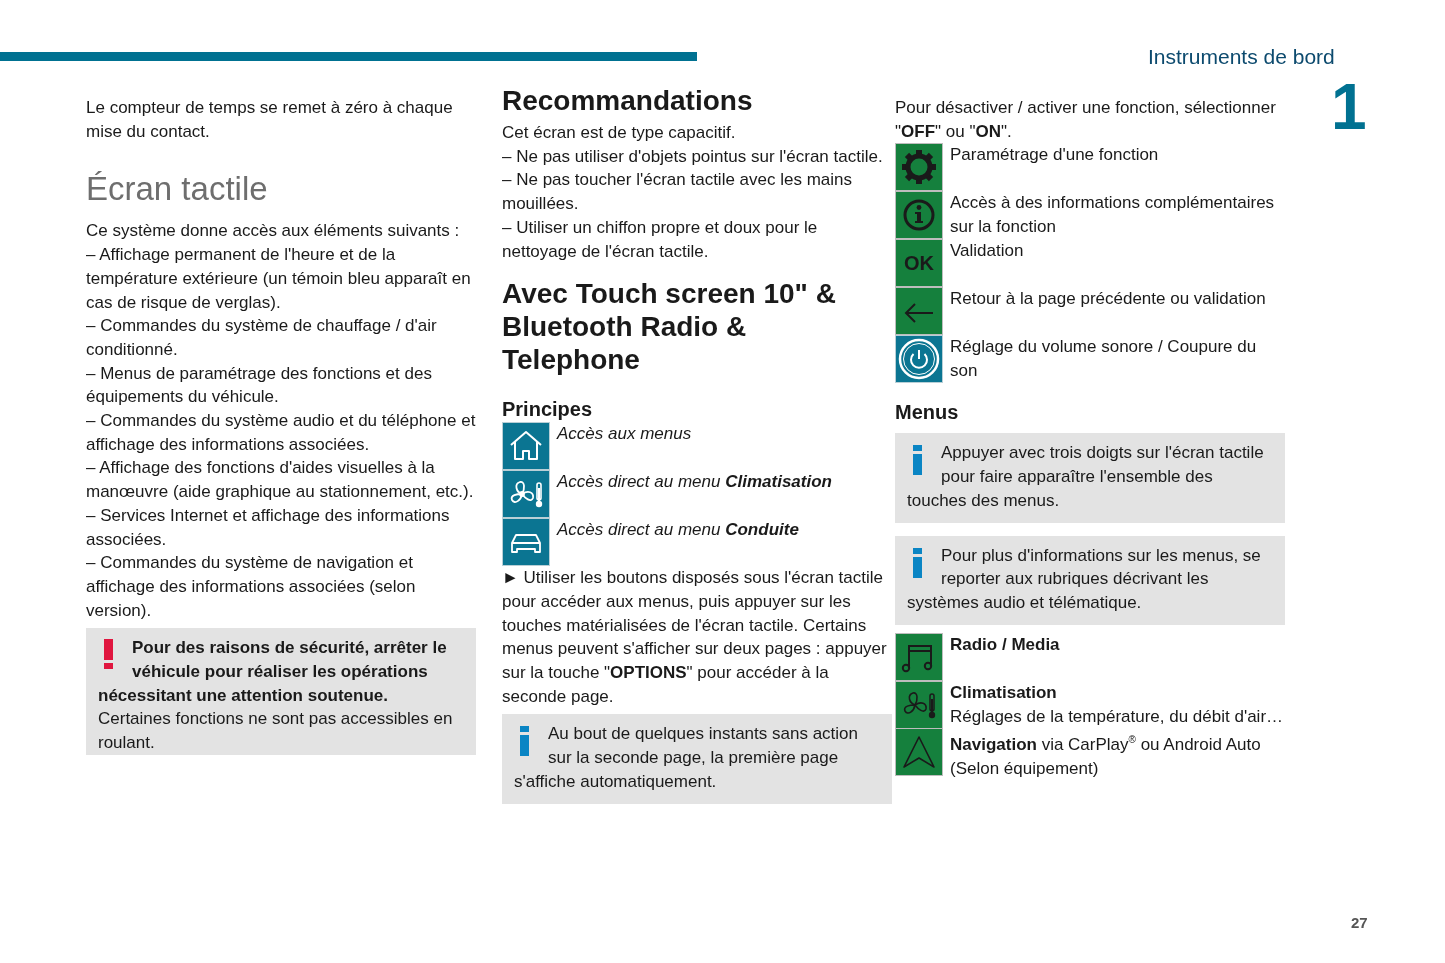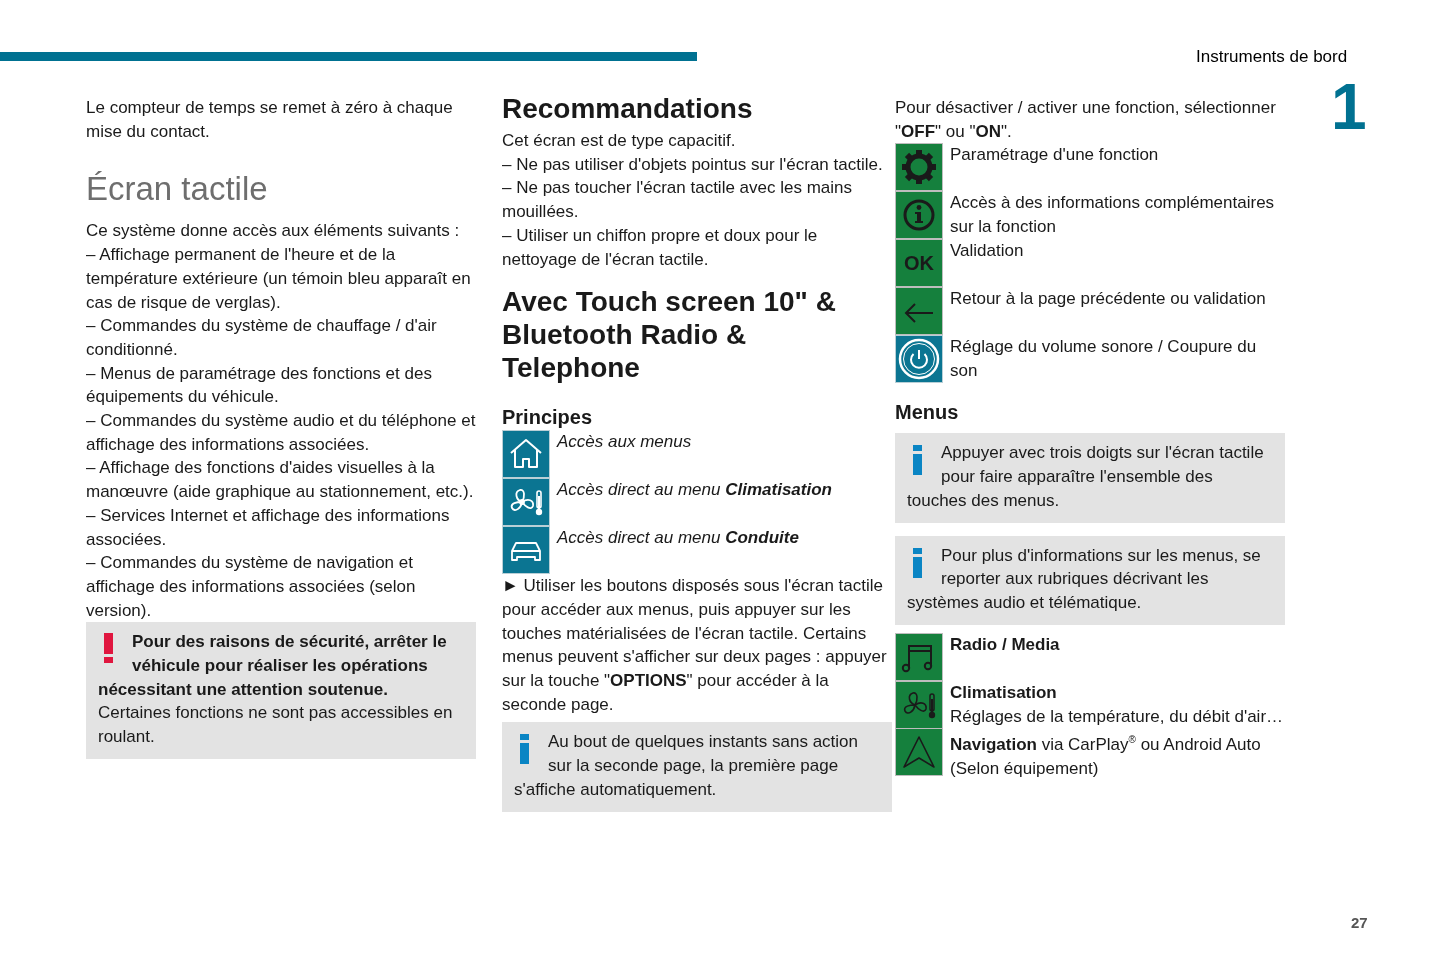--- a/index.html
+++ b/index.html
@@ -1,20 +1,20 @@
 <!DOCTYPE html>
 <html><head>
 <meta charset="utf-8">
 <style>
   * { box-sizing: border-box; margin: 0; padding: 0; }
   html, body { width: 1445px; height: 963px; background: #ffffff; overflow: hidden; }
   body { position: relative; font-family: "Liberation Sans", sans-serif; color: #1a1a1a; font-size: 17px; line-height: 23.7px; }
 
   .top-bar { position: absolute; left: 0; top: 52px; width: 697px; height: 9px; background: #007191; }
-  .running-header { position: absolute; left: 1196px; top: 45px; font-size: 17px; color: #000000; }
+  .running-header { position: absolute; left: 1148px; top: 45px; font-size: 21px; color: #0c4a6e; }
   .chapter-number { position: absolute; left: 1331px; top: 72px; font-size: 64px; line-height: 70px; font-weight: bold; color: #007191; }
   .page-number { position: absolute; left: 1351px; top: 911px; font-size: 15px; font-weight: bold; color: #555555; }
 
   .col { position: absolute; top: 96px; }
   .col1 { left: 86px; width: 390px; }
   .col2 { left: 502px; width: 390px; }
   .col3 { left: 895px; width: 390px; }
 
   p { margin: 0; }
   b { font-weight: bold; }
@@ -52,28 +52,28 @@
   <p>Ce système donne accès aux éléments suivants :</p>
   <div>
     <p>–  Affichage permanent de l'heure et de la température extérieure (un témoin bleu apparaît en cas de risque de verglas).</p>
     <p>–  Commandes du système de chauffage / d'air conditionné.</p>
     <p>–  Menus de paramétrage des fonctions et des équipements du véhicule.</p>
     <p>–  Commandes du système audio et du téléphone et affichage des informations associées.</p>
     <p>–  Affichage des fonctions d'aides visuelles à la manœuvre (aide graphique au stationnement, etc.).</p>
     <p>–  Services Internet et affichage des informations associées.</p>
     <p>–  Commandes du système de navigation et affichage des informations associées (selon version).</p>
   </div>
-  <div class="note-box" style="padding-bottom:10px;">
+  <div class="note-box" style="margin-top:6px; padding-bottom:0;">
     <span class="note-icon warn"></span>
     <p><b>Pour des raisons de sécurité, arrêter le véhicule pour réaliser les opérations nécessitant une attention soutenue.</b></p>
     <p>Certaines fonctions ne sont pas accessibles en roulant.</p>
   </div>
 </div>
 
-<div class="col col2" style="top:92px;">
+<div class="col col2" style="top:84px;">
   <h2 class="section-title">Recommandations</h2>
   <p style="margin-top:4px;">Cet écran est de type capacitif.</p>
   <p>–  Ne pas utiliser d'objets pointus sur l'écran tactile.</p>
   <p>–  Ne pas toucher l'écran tactile avec les mains mouillées.</p>
   <p>–  Utiliser un chiffon propre et doux pour le nettoyage de l'écran tactile.</p>
 
   <h2 class="section-title" style="margin-top:14px; width:340px;">Avec Touch screen 10" &amp; Bluetooth Radio &amp; Telephone</h2>
   <h3 class="sub-title" style="margin-top:20px;">Principes</h3>
 
   <div style="margin-top:0;font-style:italic;">

